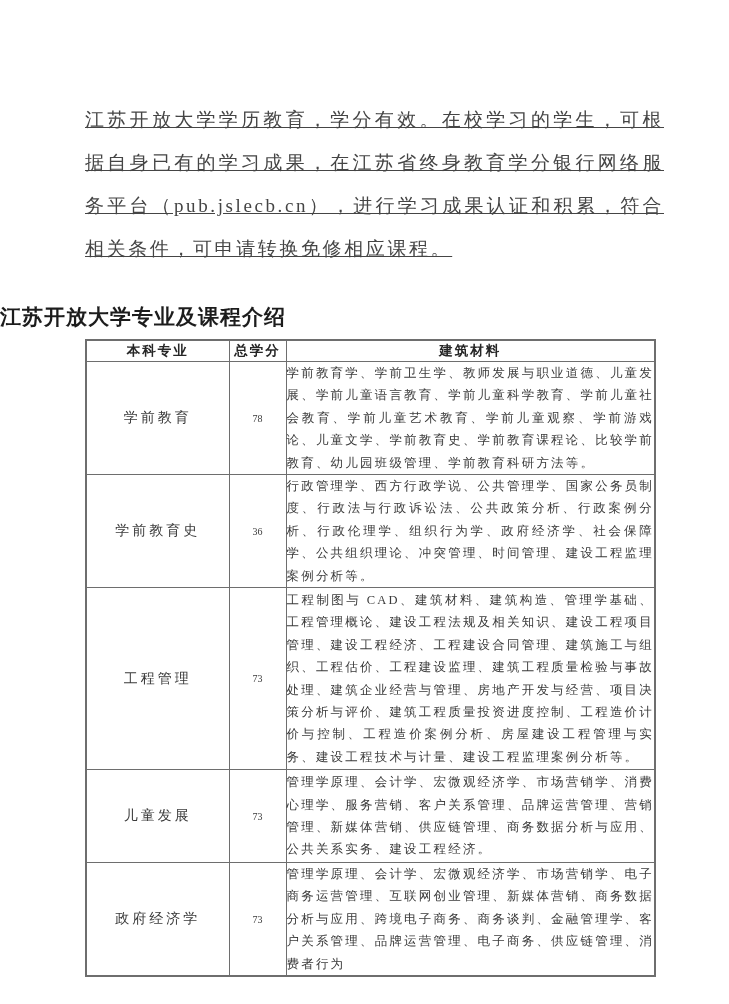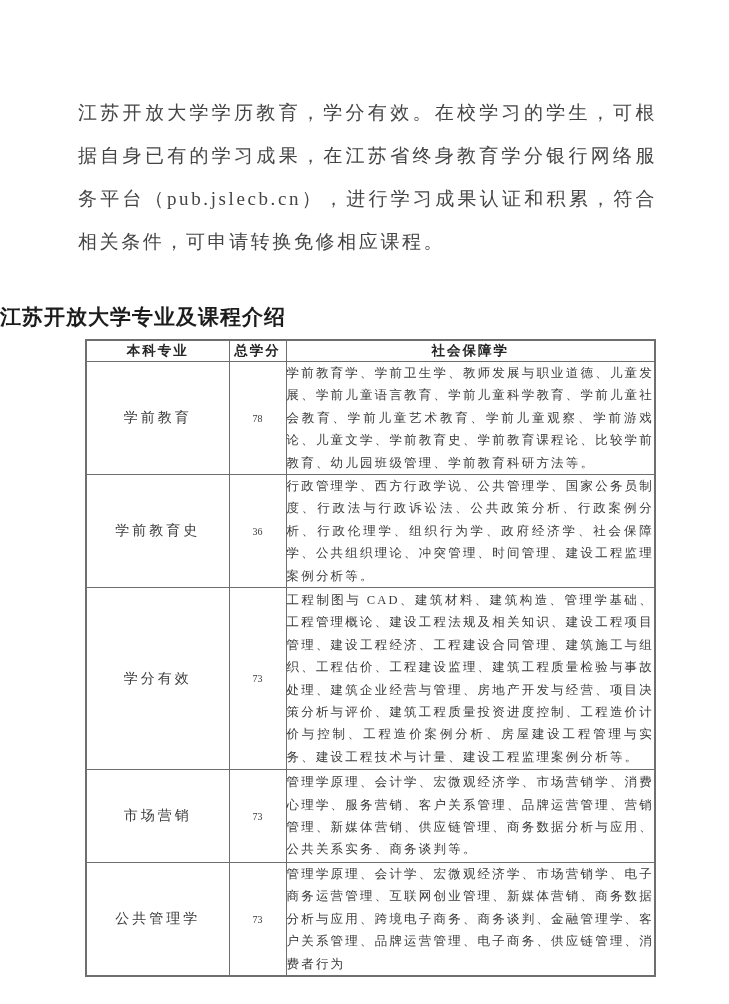--- a/index.html
+++ b/index.html
@@ -18,27 +18,28 @@
     position: relative;
     width: 729px;
     height: 1004px;
     background: #ffffff;
   }
   .intro {
     position: absolute;
     left: 78px;
     top: 91px;
     width: 579px;
-    margin: 0;
+    margin: 7px;
     font-size: 19px;
     line-height: 43px;
     letter-spacing: 2.6px;
     text-align: justify;
     text-justify: inter-character;
     color: #454545;
+    text-decoration: underline;
   }
   .table-title {
     position: absolute;
     left: 0;
     top: 303px;
     width: 729px;
     margin: 0;
     text-align: left;
     font-family: Liberation Sans, sans-serif;
     font-size: 21px;
@@ -111,45 +112,45 @@
   <table class="majors">
     <colgroup>
       <col class="c-major">
       <col class="c-credits">
       <col class="c-courses">
     </colgroup>
     <thead>
       <tr>
         <th>本科专业</th>
         <th>总学分</th>
-        <th>社会保障学</th>
+        <th>建筑材料</th>
       </tr>
     </thead>
     <tbody>
       <tr>
         <td class="major">学前教育</td>
         <td class="credits">78</td>
         <td class="courses">学前教育学、学前卫生学、教师发展与职业道德、儿童发展、学前儿童语言教育、学前儿童科学教育、学前儿童社会教育、学前儿童艺术教育、学前儿童观察、学前游戏论、儿童文学、学前教育史、学前教育课程论、比较学前教育、幼儿园班级管理、学前教育科研方法等。</td>
       </tr>
       <tr>
         <td class="major">学前教育史</td>
         <td class="credits">36</td>
         <td class="courses">行政管理学、西方行政学说、公共管理学、国家公务员制度、行政法与行政诉讼法、公共政策分析、行政案例分析、行政伦理学、组织行为学、政府经济学、社会保障学、公共组织理论、冲突管理、时间管理、建设工程监理案例分析等。</td>
       </tr>
       <tr>
-        <td class="major">学分有效</td>
+        <td class="major">工程管理</td>
         <td class="credits">73</td>
         <td class="courses">工程制图与 CAD、建筑材料、建筑构造、管理学基础、工程管理概论、建设工程法规及相关知识、建设工程项目管理、建设工程经济、工程建设合同管理、建筑施工与组织、工程估价、工程建设监理、建筑工程质量检验与事故处理、建筑企业经营与管理、房地产开发与经营、项目决策分析与评价、建筑工程质量投资进度控制、工程造价计价与控制、工程造价案例分析、房屋建设工程管理与实务、建设工程技术与计量、建设工程监理案例分析等。</td>
       </tr>
       <tr>
-        <td class="major">市场营销</td>
+        <td class="major">儿童发展</td>
         <td class="credits">73</td>
-        <td class="courses">管理学原理、会计学、宏微观经济学、市场营销学、消费心理学、服务营销、客户关系管理、品牌运营管理、营销管理、新媒体营销、供应链管理、商务数据分析与应用、公共关系实务、商务谈判等。</td>
+        <td class="courses">管理学原理、会计学、宏微观经济学、市场营销学、消费心理学、服务营销、客户关系管理、品牌运营管理、营销管理、新媒体营销、供应链管理、商务数据分析与应用、公共关系实务、建设工程经济。</td>
       </tr>
       <tr>
-        <td class="major">公共管理学</td>
+        <td class="major">政府经济学</td>
         <td class="credits">73</td>
         <td class="courses">管理学原理、会计学、宏微观经济学、市场营销学、电子商务运营管理、互联网创业管理、新媒体营销、商务数据分析与应用、跨境电子商务、商务谈判、金融管理学、客户关系管理、品牌运营管理、电子商务、供应链管理、消费者行为</td>
       </tr>
     </tbody>
   </table>
 
 </div>
 
 </body></html>

